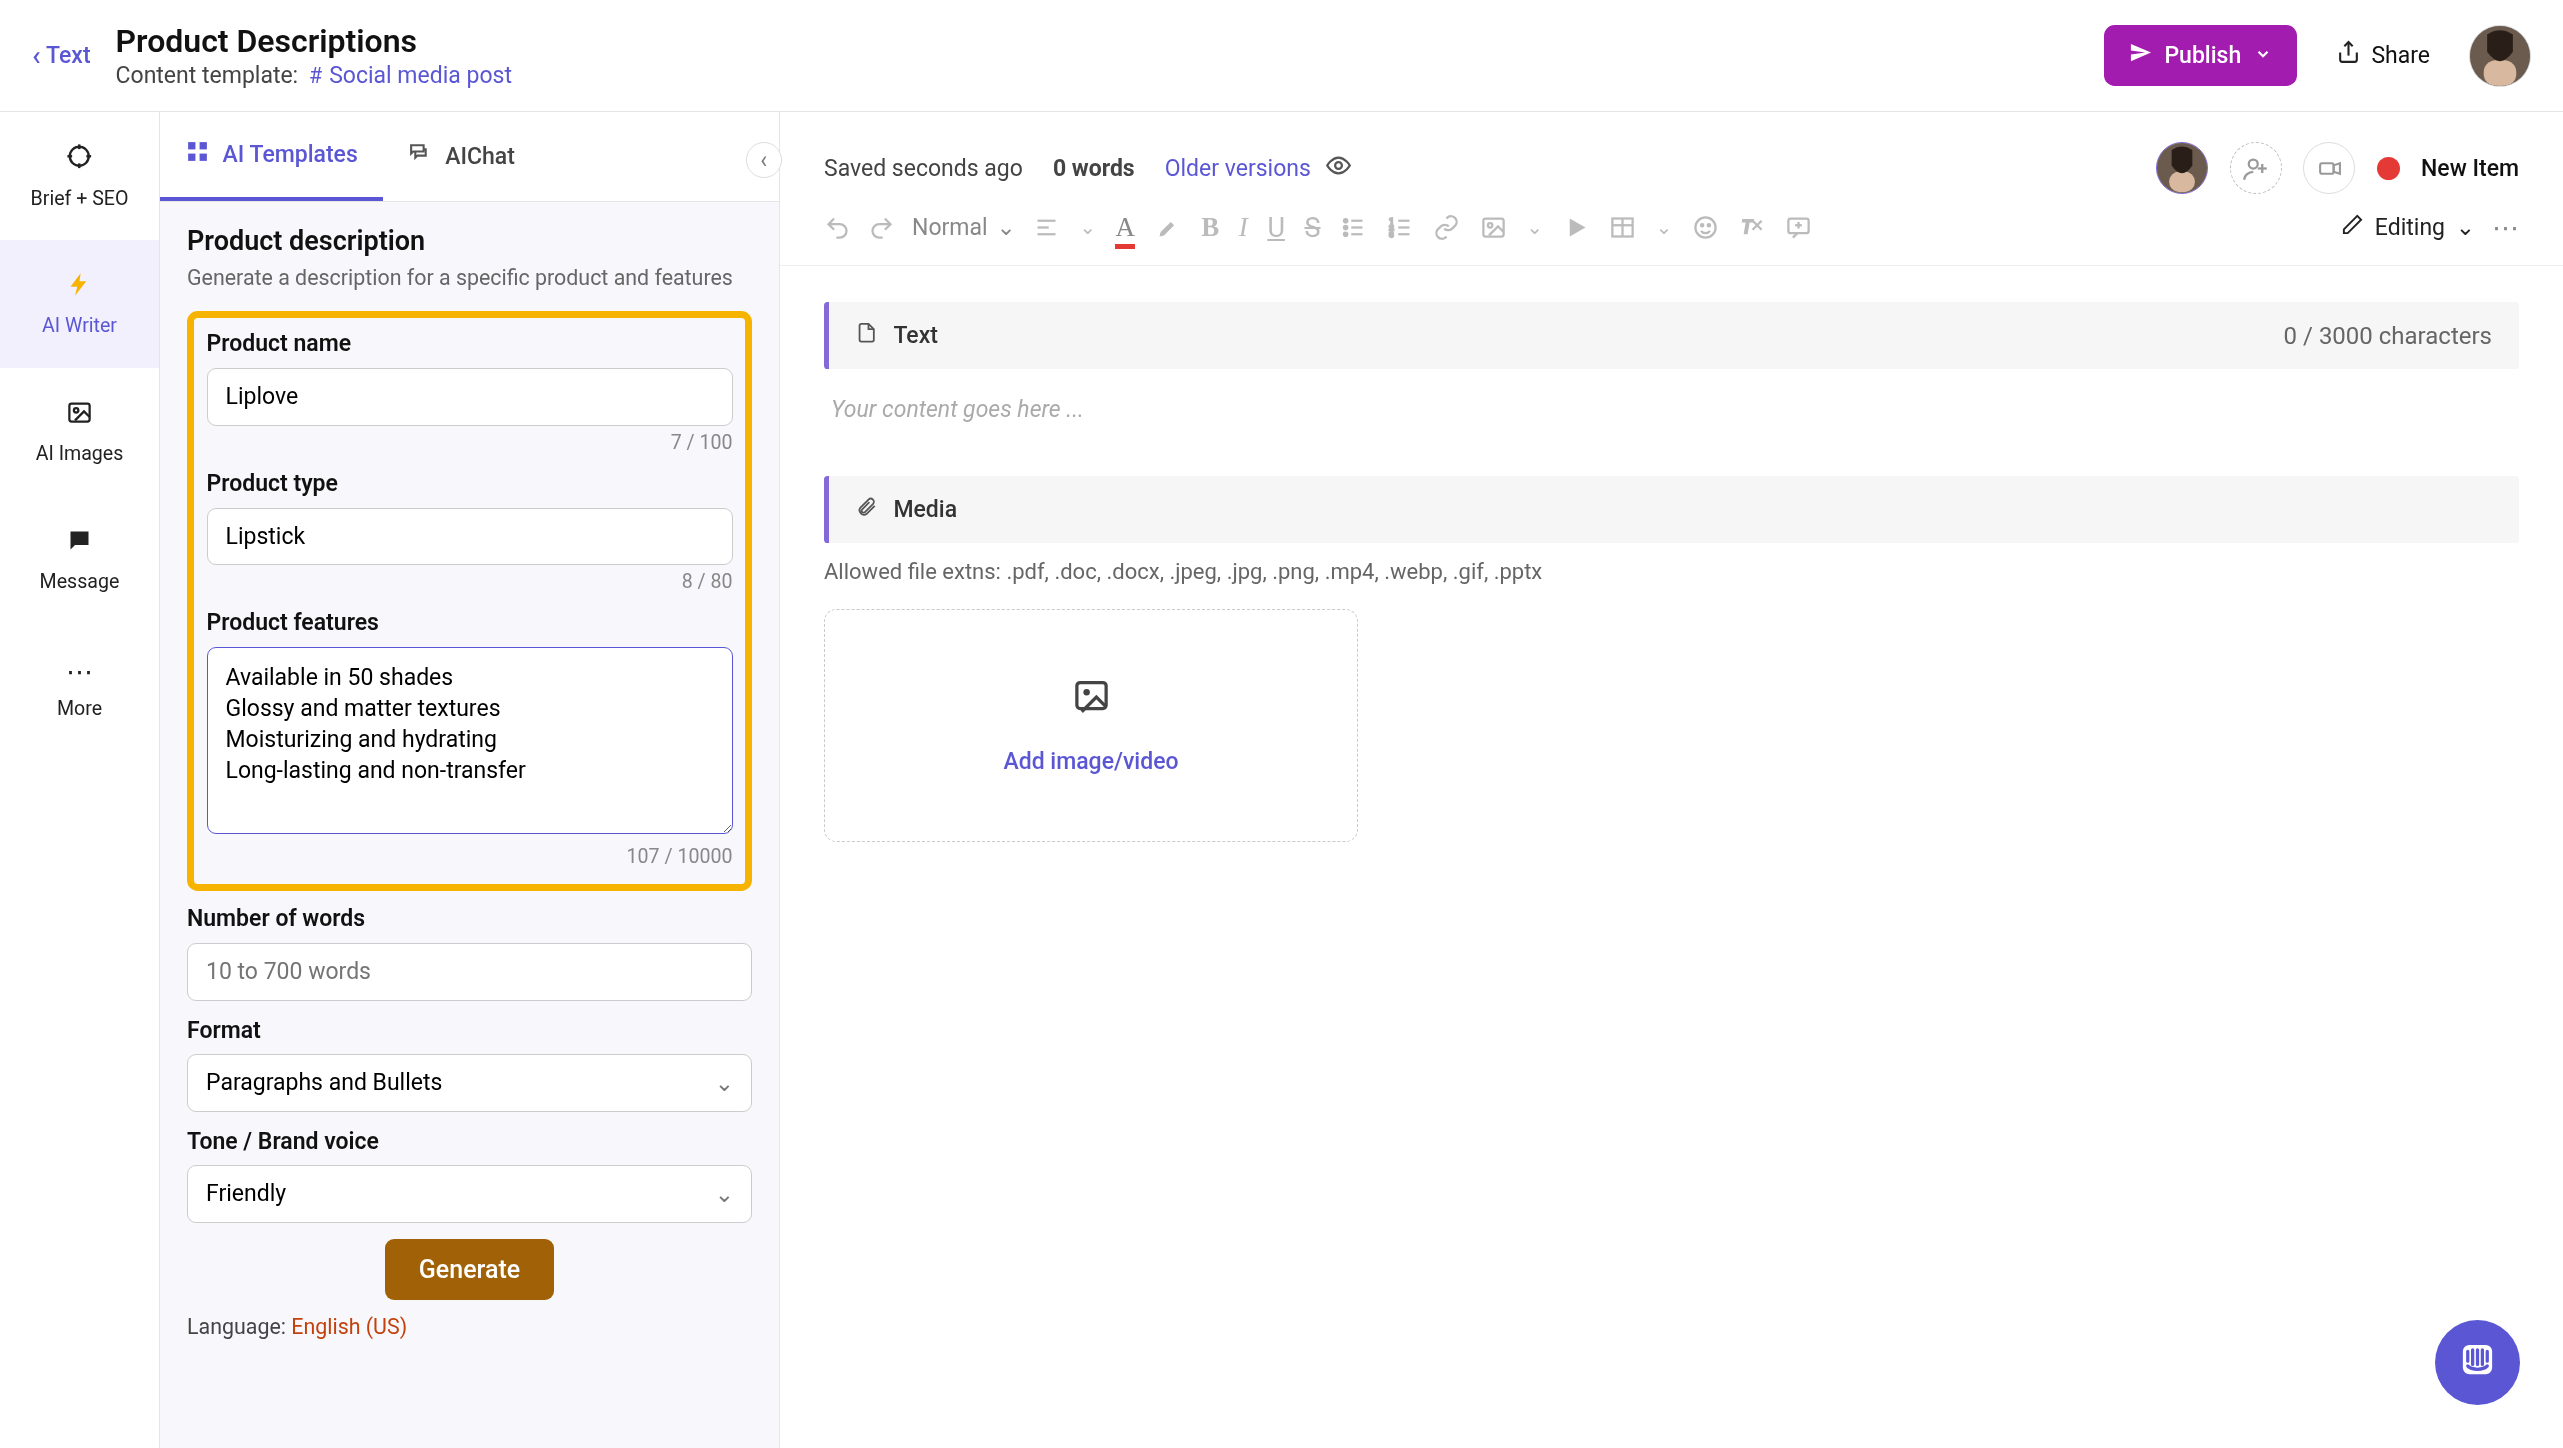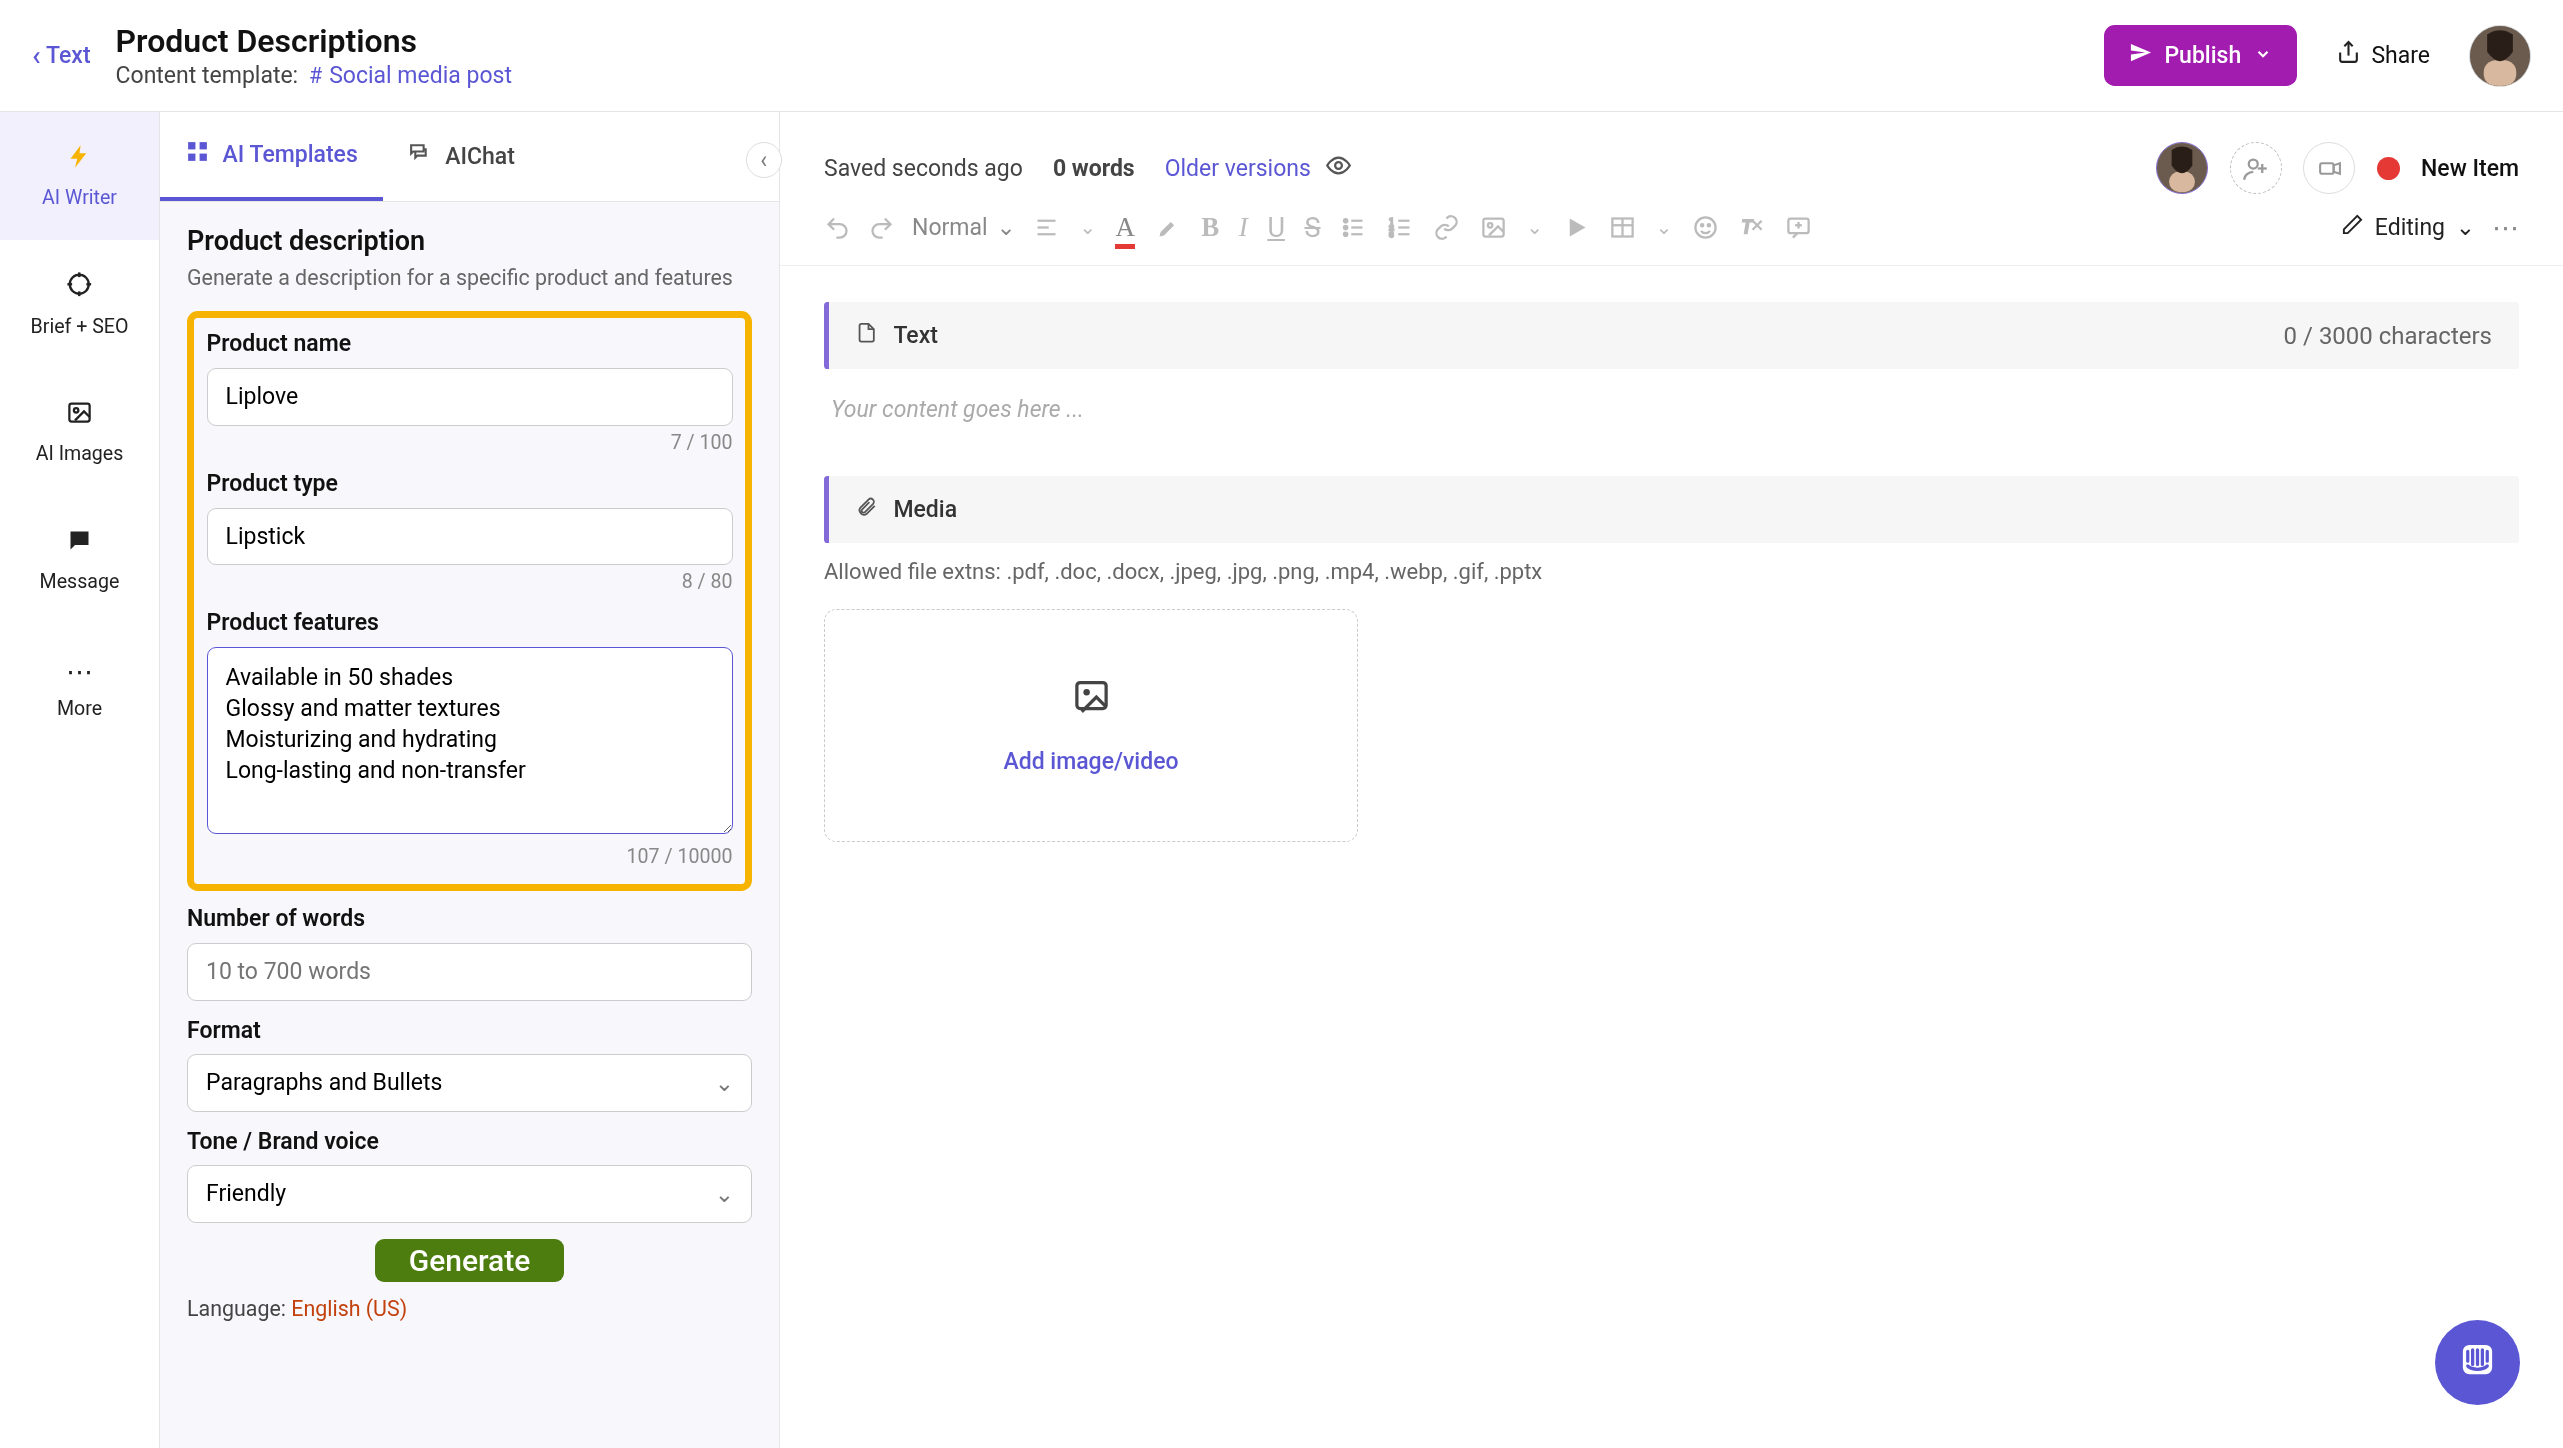--- a/index.html
+++ b/index.html
@@ -42,21 +42,21 @@
 .field-label { font-weight: 600; margin-bottom: 10.7px; display: block; }
 .text-input, .textarea-input, .select-input {
   width: 100%; background: #fff; border: 0.9px solid #ccc; border-radius: 9px;
   padding: 14.2px 18px; font-size: 23px; font-family: inherit;
 }
 .textarea-input { height: 187px; resize: vertical; line-height: 1.35; border-color:#5b57d4; }
 .counter { text-align: right; color: #888; font-size: 19.6px; margin-top: 5.3px; }
 .select-wrap { position: relative; }
 .select-caret { position: absolute; right: 18px; top: 50%; transform: translateY(-50%); color: #777; pointer-events: none; }
 
-.generate-btn { background: #4d7c0f; color: #fff; padding: 4px 34px; border: none; border-radius: 9px; font-size: 30px; font-weight: 500; display: block; margin: 9px auto 14.2px; cursor: pointer; }
+.generate-btn { background: #a16207; color: #fff; padding: 16px 34px; border: none; border-radius: 9px; font-size: 25px; font-weight: 500; display: block; margin: 9px auto 14.2px; cursor: pointer; }
 .lang-line { font-size: 21.4px; color: #444; padding-bottom: 18px;}
 .lang-link { color: #c2410c; }
 
 
 .content-area { flex: 1; background: #fff; display: flex; flex-direction: column; }
 .content-top { padding: 30px 44px 5.3px; display: flex; align-items: center; gap: 30px; }
 .saved-label { color: #444; }
 .words-label { color: #444; font-weight: bold; }
 .older-link { color: #5b57d4; cursor: pointer; }
 .eye-icon { color: #666; margin-left: -16px; cursor:pointer;}
@@ -142,39 +142,39 @@
           <rect x="16" y="40" width="38" height="30" rx="14" fill="#d8b89e"></rect>
           <path d="M20 10 Q35 0 50 10 L50 30 Q35 52 20 30 Z" fill="#2a1f18"></path>
         </svg>
     </div>
   </div>
 </div>
 
 <div class="main-wrap">
 
   <div class="left-rail">
-    <div class="rail-item active">
-      <span class="rail-icon">
-        <svg width="27" height="27" viewBox="0 0 24 24" fill="#f6b400">
-            <path d="M13 2 L4 14 h6 l-2 8 10-13 h-6 z"></path>
-          </svg>
-      </span>
-      <span>AI Writer</span>
-    </div>
     <div class="rail-item">
       <span class="rail-icon">
         <svg width="28.5" height="28.5" viewBox="0 0 24 24" fill="none" stroke="currentColor" stroke-width="2">
             <circle cx="12" cy="12" r="8"></circle>
             <line x1="12" y1="2" x2="12" y2="6"></line>
             <line x1="12" y1="18" x2="12" y2="22"></line>
             <line x1="2" y1="12" x2="6" y2="12"></line>
             <line x1="18" y1="12" x2="22" y2="12"></line>
           </svg>
       </span>
       <span>Brief + SEO</span>
+    </div>
+    <div class="rail-item active">
+      <span class="rail-icon">
+        <svg width="27" height="27" viewBox="0 0 24 24" fill="#f6b400">
+            <path d="M13 2 L4 14 h6 l-2 8 10-13 h-6 z"></path>
+          </svg>
+      </span>
+      <span>AI Writer</span>
     </div>
     <div class="rail-item">
       <span class="rail-icon">
         <svg width="27" height="27" viewBox="0 0 24 24" fill="none" stroke="currentColor" stroke-width="2">
             <rect x="3" y="4" width="18" height="16" rx="2"></rect>
             <circle cx="9" cy="10" r="2"></circle>
             <path d="M21 16l-5-5-8 8"></path>
           </svg>
       </span>
       <span>AI Images</span>

